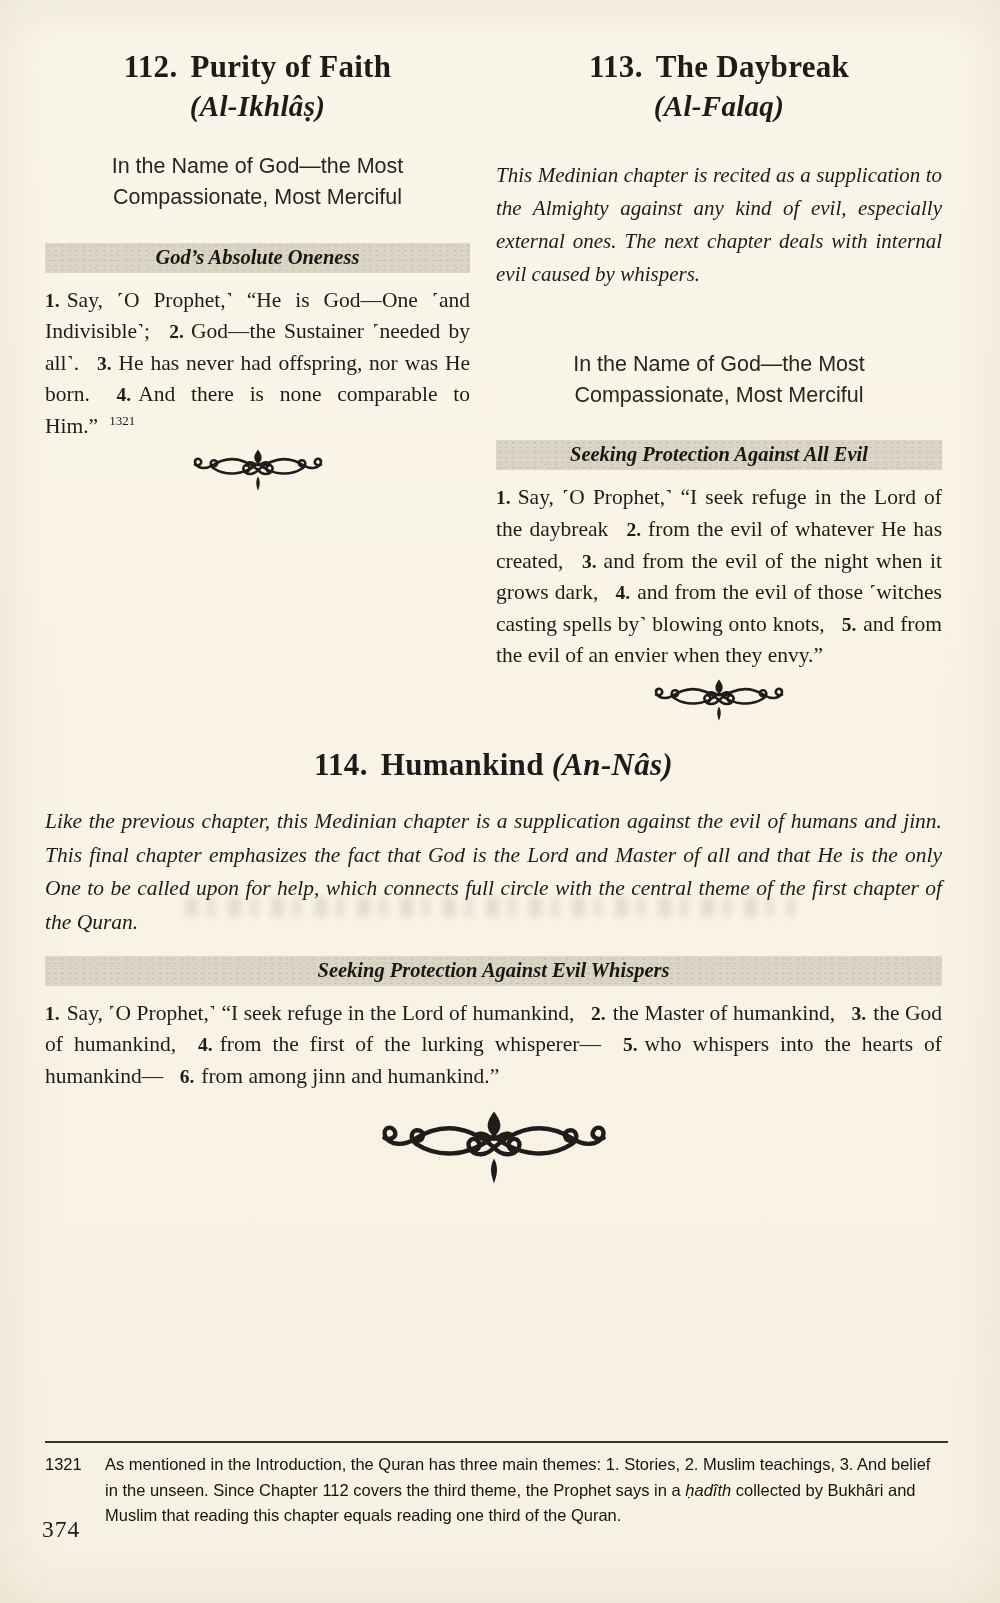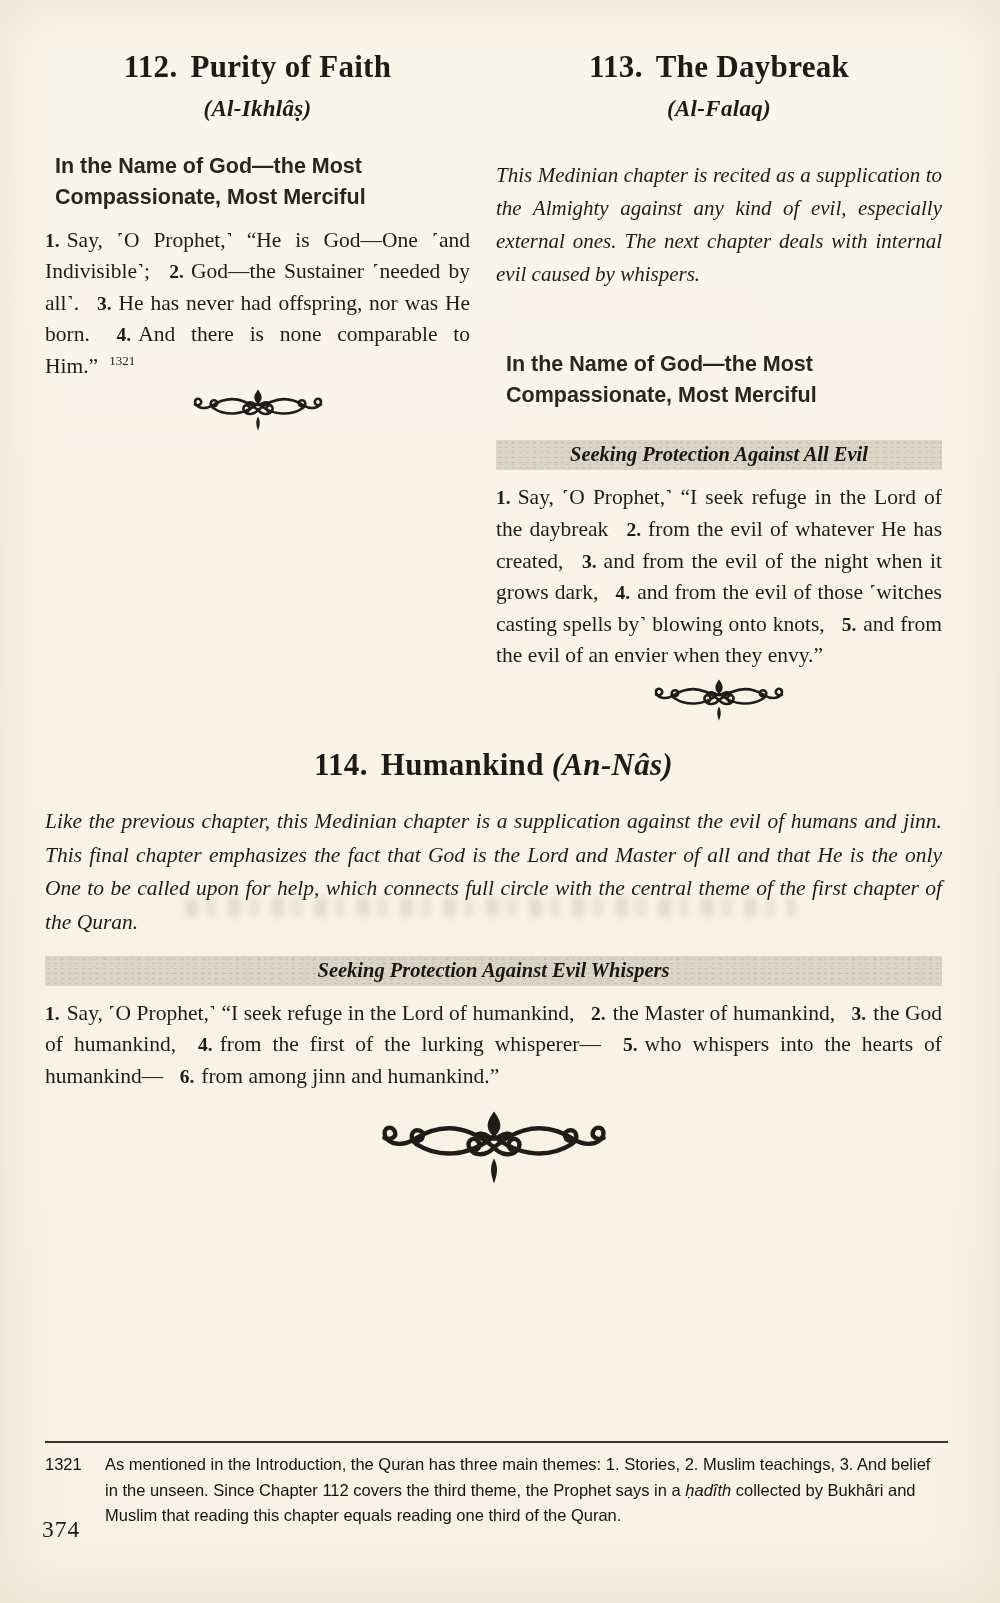--- a/index.html
+++ b/index.html
@@ -12,29 +12,29 @@
     box-shadow: inset 0 0 60px rgba(180,168,135,.22);
     padding:26px 58px 0 45px;
     font-family:"Liberation Serif","DejaVu Serif",serif;
     color:#1d1c19;
     overflow:hidden;
   }
   .two-col { display:grid; grid-template-columns:425px 1fr; column-gap:26px; }
 
   .chapter-title { text-align:center; font-weight:bold; font-size:31px; line-height:1.27; letter-spacing:.3px; }
   .chapter-title .num { margin-right:13px; }
-  .chapter-title .translit { font-style:italic; font-size:23px; }
+  .chapter-title .translit { font-style:italic; font-size:29px; }
 
   .intro { margin:34px 0 0 0; font-style:italic; font-size:21px; line-height:1.57; text-align:justify; }
   .intro.wide { font-size:21.5px; margin-top:4px; }
 
   .bismillah {
-    margin:26px 10px 0 10px; 
+    margin:26px 10px 0 10px; text-align:center;
     font-family:"Liberation Sans","DejaVu Sans",sans-serif;
-    font-size:21.5px; line-height:1.42; color:#27261f; font-weight:700;
+    font-size:21.5px; line-height:1.42; color:#27261f; font-weight:400;
   }
   .bismillah.push { margin-top:58px; }
   .bismillah.one-line { margin-top:20px; }
 
   .band {
     margin-top:30px; padding:3px 4px 4px 4px;
     background-color:#dad5c4;
     background-image:
       radial-gradient(rgba(112,102,78,.17) 1px, transparent 1.4px),
       radial-gradient(rgba(112,102,78,.11) 1px, transparent 1.2px);
@@ -81,20 +81,21 @@
 
     <section>
       <h1 class="chapter-title">
         <span class="num">112.</span><span>Purity of Faith</span><br>
         <span class="translit">(Al-Ikhlâṣ)</span>
       </h1>
       <p class="bismillah">
         <span>In the Name of God—the Most</span><br>
         <span>Compassionate, Most Merciful</span>
       </p>
+      <div class="band">God’s Absolute Oneness</div>
       <p class="verses">
         <span><b class="vnum">1.</b><span class="vtext">Say, ˹O Prophet,˺ “He is God—One ˹and Indivisible˺;</span></span>
         <span><b class="vnum">2.</b><span class="vtext">God—the Sustainer ˹needed by all˺.</span></span>
         <span><b class="vnum">3.</b><span class="vtext">He has never had offspring, nor was He born.</span></span>
         <span><b class="vnum">4.</b><span class="vtext">And there is none comparable to Him.”</span></span><sup class="fnref">1321</sup>
       </p>
       <div class="ornament">
         <svg width="148" height="46" viewBox="0 0 320 100" aria-hidden="true">
           <g stroke="#1e1d1a" stroke-width="5.5" fill="none" stroke-linecap="round">
             <path d="M160 48 C 198 16, 232 20, 260 38 C 272 46, 290 46, 296 34 C 300 24, 288 19, 284 28 C 281 35, 290 40, 297 36"></path>

